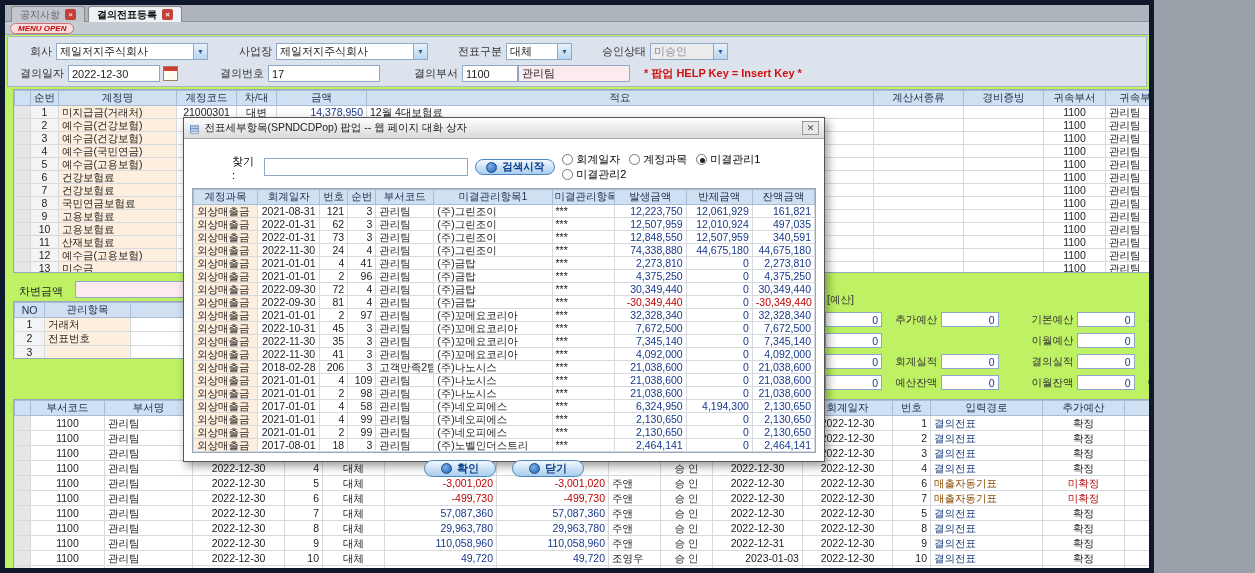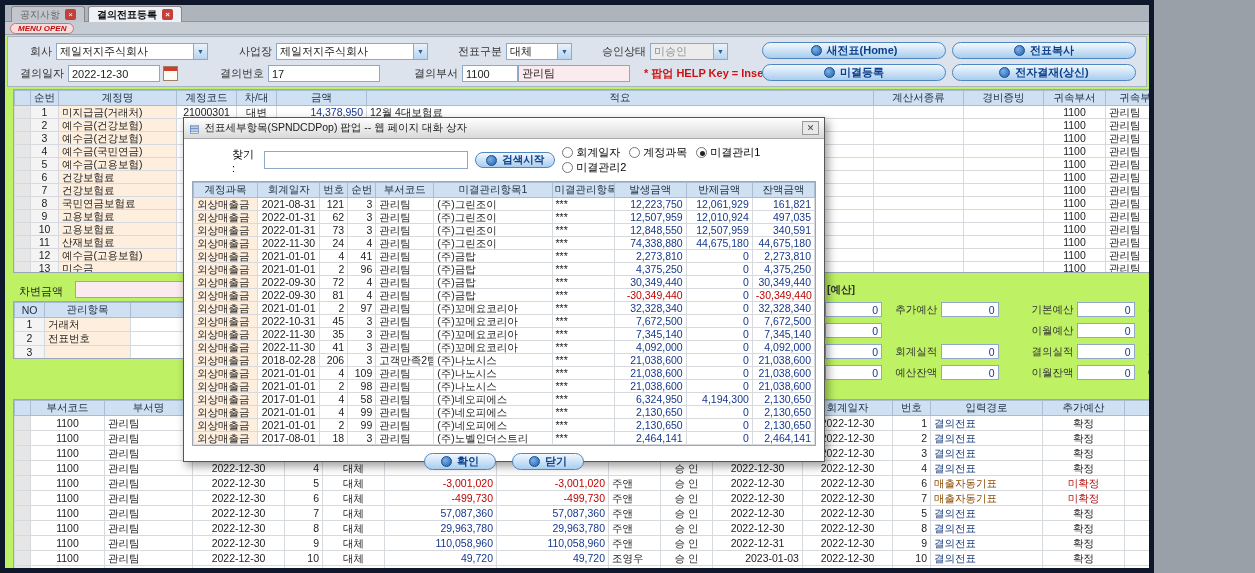--- a/index.html
+++ b/index.html
@@ -39,33 +39,33 @@
   table.grid td{border:1px solid #d6dade;height:12px;line-height:12px;padding:0 3px;white-space:nowrap;overflow:hidden;color:#222;cursor:default}
   #botgrid td{height:14px;line-height:14px}
   #smallgrid td{height:13px;line-height:13px}
   .vscroll{position:absolute;width:12px;background:#e8ecf0;border:1px solid #b4bcc6}
   .vs-thumb{position:absolute;left:1px;right:1px;top:1px;height:42%;background:#c2cad4;border:1px solid #98a2ae;cursor:grab}
 
   
   .debit-label{position:absolute;top:279px;left:14px;color:#222}
   .debit-field{position:absolute;top:276px;left:70px;width:224px;height:17px;border:1px solid #8fa8c8;background:#fcebee}
   .budget{position:absolute;top:272px;left:820px;width:426px;height:118px}
-  .btitle{font-size:10.5px;font-weight:bold;color:#333;margin:6px 0 5px 2px}
+  .btitle{font-size:10.5px;font-weight:normal;color:#333;margin:16px 0 5px 2px}
   .brow{display:flex;align-items:center;gap:4px;margin-bottom:6px}
   .bval{width:58px;height:15px;border:1px solid #8fa8c8;background:#fff;color:#15388c;text-align:right;padding:0 3px;font-size:10.5px;line-height:14px}
   .blabel{width:52px;text-align:right;font-size:10.5px;color:#333;white-space:nowrap}
   .bspacer{width:16px}
   .hide{visibility:hidden}
 
   
   .popup{position:absolute;left:178px;top:112px;width:642px;height:345px;background:#fff;border:1px solid #565656;box-shadow:3px 4px 9px rgba(0,0,0,.4);z-index:20}
   .ptitle{height:21px;background:linear-gradient(#ffffff,#d9d9d9);border-bottom:1px solid #aaa;display:flex;align-items:center;gap:5px;padding:0 5px;font-size:10.5px;color:#222}
   .picon{color:#4a7ac0;font-size:11px}
   .pclose{margin-left:auto;width:17px;height:14px;border:1px solid #999;background:#e9e9e9;color:#444;font-size:9px;line-height:12px;text-align:center;cursor:pointer}
-  .pbody{position:absolute;top:21px;left:0;right:0;bottom:0;background:#fff;padding:4px 8px}
+  .pbody{position:absolute;top:21px;left:0;right:0;bottom:0;background:#fff;padding:11px 8px}
   .searchrow{display:flex;align-items:center;gap:7px;margin:2px 0 6px 40px}
   .sinput{width:224px;height:18px;border:1px solid #8fa8c8;padding:0 3px;font-size:11px}
   .pill.small{height:16px;font-size:10.5px;padding:0 10px;border-radius:8px}
   .radio-item{display:inline-flex;align-items:center;margin-right:9px;cursor:pointer}
   .rcircle{width:11px;height:11px;border:1px solid #777;border-radius:50%;background:#fff;display:inline-block;position:relative;margin-right:3px}
   .rcircle.checked::after{content:'';position:absolute;left:2.5px;top:2.5px;width:5px;height:5px;background:#222;border-radius:50%}
   .pgridwrap{border:1px solid #9aa8ba;width:624px;overflow:hidden}
   .pbuttons{display:flex;justify-content:center;gap:16px;margin-top:7px}
   .pbuttons .pill{width:72px}
 </style>
@@ -122,38 +122,20 @@
       </div>
       <span class="flabel" style="width:56px;margin-left:22px">결의부서</span>
       <div class="fin" style="width:56px">
         <span class="fval">1100</span>
       </div>
       <div class="fin pinkfield" style="width:112px">
         <span class="fval">관리팀</span>
       </div>
       <span class="help">* 팝업 HELP Key = Insert Key *</span>
     </div>
-    <div class="hbtns" id="hbtns">
-        <div class="pill">
-          <span class="bicon"></span>
-          <span>새전표(Home)</span>
-        </div>
-        <div class="pill">
-          <span class="bicon"></span>
-          <span>전표복사</span>
-        </div>
-        <div class="pill">
-          <span class="bicon"></span>
-          <span>미결등록</span>
-        </div>
-        <div class="pill">
-          <span class="bicon"></span>
-          <span>전자결재(상신)</span>
-        </div>
-      </div>
   </div>
 
   <div class="gridwrap" style="left:8px;top:84px;width:1226px;height:184px">
     <table class="grid" id="topgrid">
         <colgroup>
           <col style="width: 16px;">
           <col style="width: 28px;">
           <col style="width: 118px;">
           <col style="width: 60px;">
           <col style="width: 40px;">

